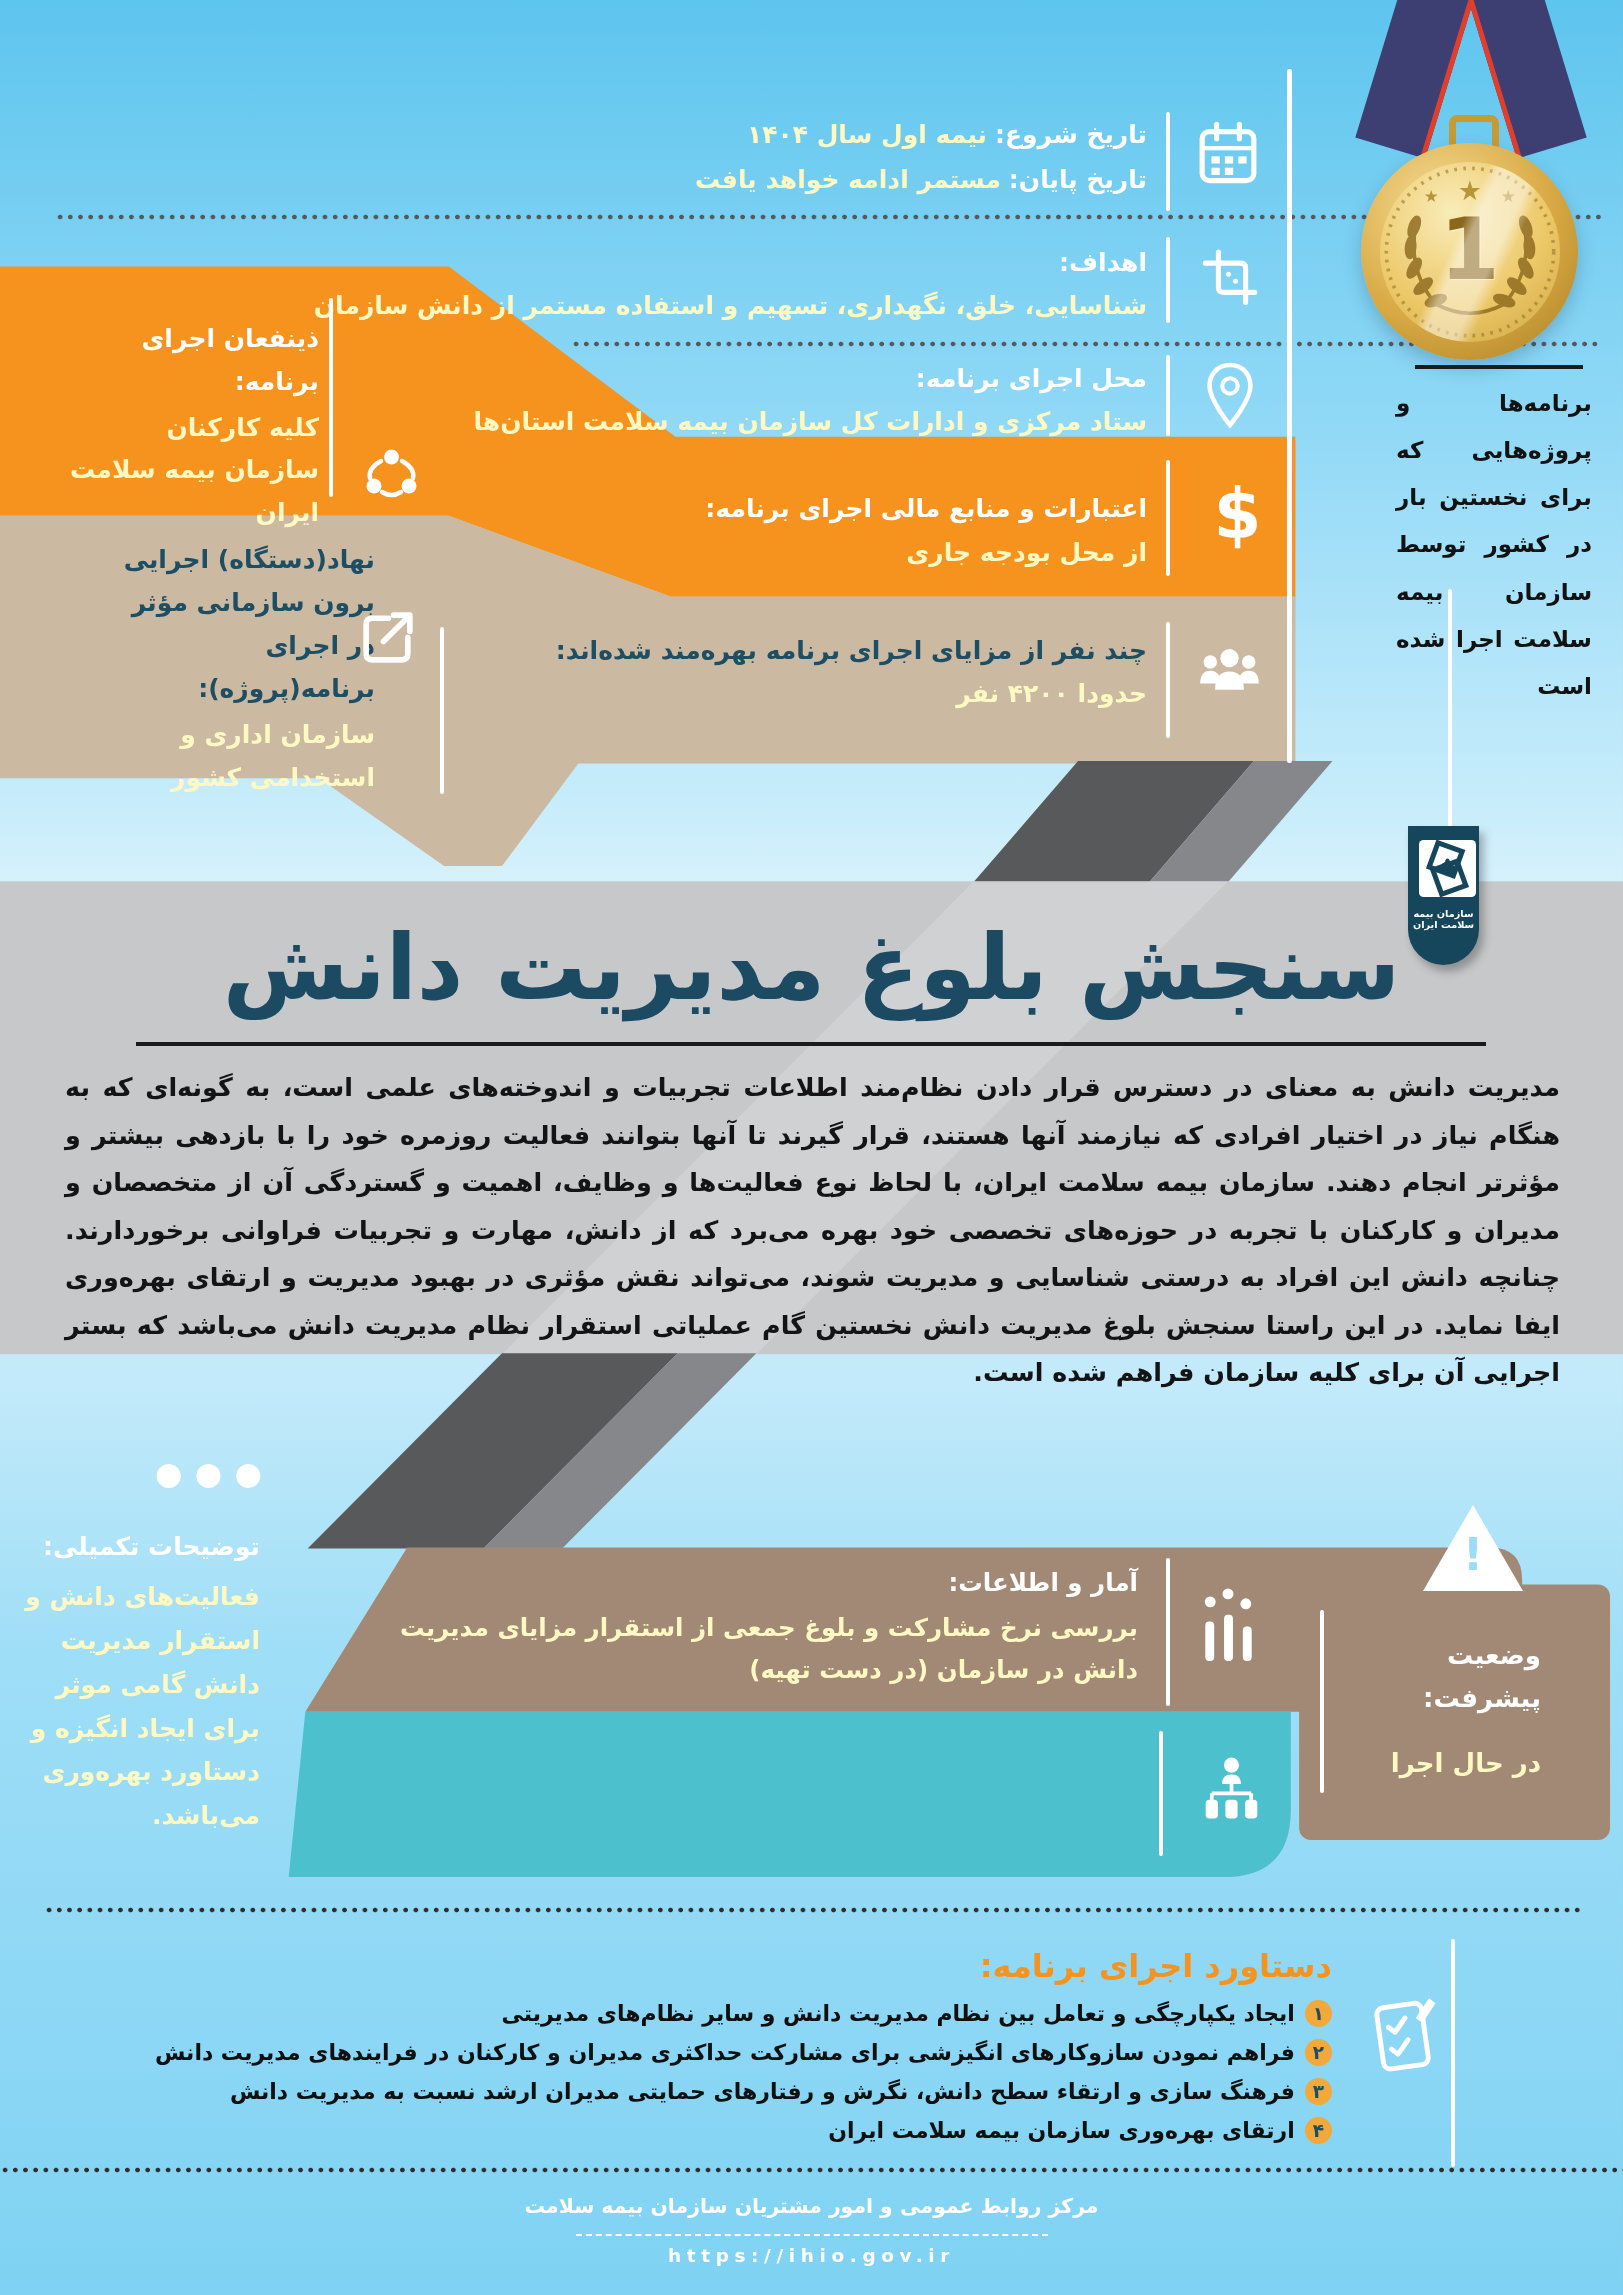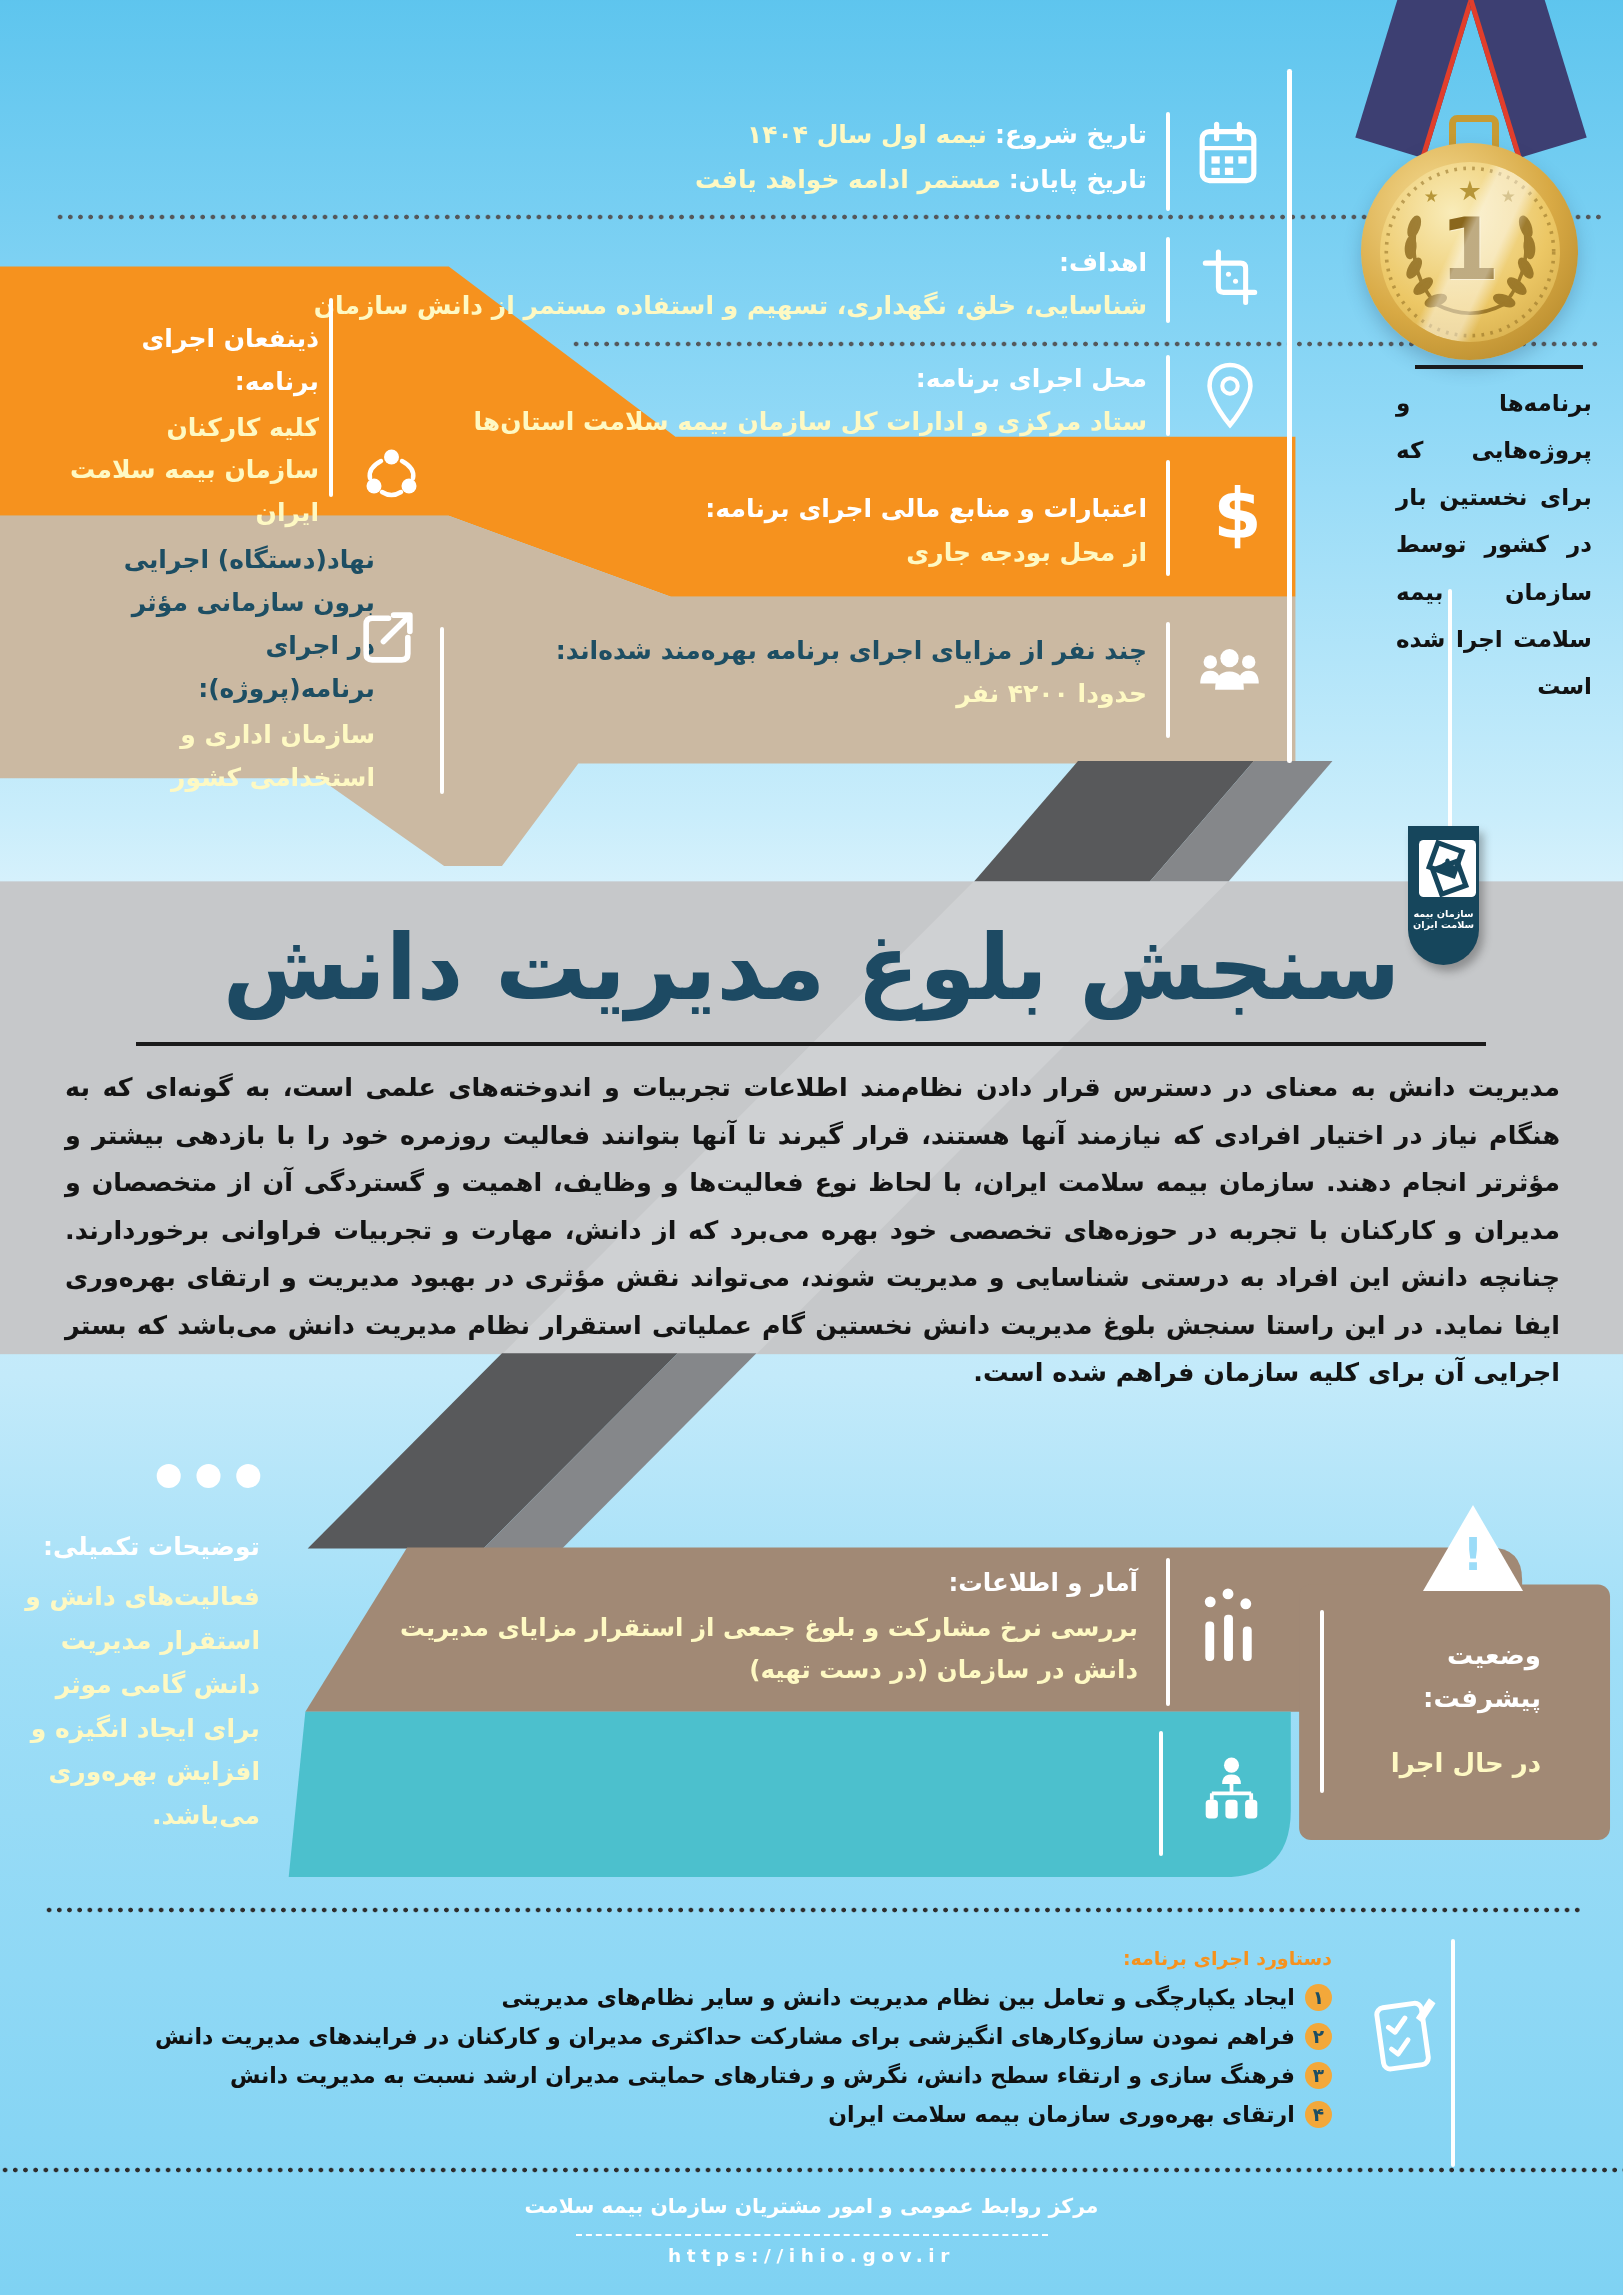--- a/index.html
+++ b/index.html
@@ -297,33 +297,33 @@
 
   <div class="icon" style="left:153px;top:1463px;width:111px;">
     <svg width="111" height="26" viewBox="0 0 240 56">
       <circle cx="34" cy="28" r="26" fill="#fff"></circle>
       <circle cx="120" cy="28" r="26" fill="#fff"></circle>
       <circle cx="206" cy="28" r="26" fill="#fff"></circle>
     </svg>
   </div>
   <div class="abs rtl txt" style="right:1363px;top:1525px;width:248px;font-size:25px;line-height:1.75;">
     <div class="lbl">توضیحات تکمیلی:</div>
-    <div class="val" style="margin-top:6.5px;">فعالیت‌های دانش و استقرار مدیریت دانش گامی موثر برای ایجاد انگیزه و افزایش بهره‌وری می‌باشد.</div>
+    <div class="val" style="margin-top:6.5px;">فعالیت‌های دانش و استقرار مدیریت دانش گامی موثر برای ایجاد انگیزه و دستاورد بهره‌وری می‌باشد.</div>
   </div>
 
   <div class="icon" style="left:1371px;top:1998px;transform:rotate(-8deg);">
     <svg width="69" height="76" viewBox="0 0 140 155">
       <rect x="18" y="14" width="92" height="126" rx="14" fill="none" stroke="#fff" stroke-width="10"></rect>
       <path d="M38 55 l12 12 l24 -26" fill="none" stroke="#fff" stroke-width="10" stroke-linecap="round" stroke-linejoin="round"></path>
       <path d="M38 100 l12 12 l24 -26" fill="none" stroke="#fff" stroke-width="10" stroke-linecap="round" stroke-linejoin="round"></path>
       <path d="M96 44 L128 8 L140 20 L108 56 Z" fill="#fff"></path>
     </svg>
   </div>
   <div class="abs rtl" style="right:291px;top:1947px;width:1286px;text-align:right;">
-    <div style="color:var(--c-orange,#f6921e);font-size:19px;font-weight:bold;margin-bottom:15px;margin-left:-4.6px;">دستاورد اجرای برنامه:</div>
+    <div style="color:var(--c-orange,#f6921e);font-size:32px;font-weight:bold;margin-bottom:15px;margin-left:-4.6px;">دستاورد اجرای برنامه:</div>
     <div class="ach-item">
       <span class="bullet">۱</span><span class="t">ایجاد یکپارچگی و تعامل بین نظام مدیریت دانش و سایر نظام‌های مدیریتی</span>
     </div>
     <div class="ach-item">
       <span class="bullet">۲</span><span class="t">فراهم نمودن سازوکارهای انگیزشی برای مشارکت حداکثری مدیران و کارکنان در فرایندهای مدیریت دانش</span>
     </div>
     <div class="ach-item">
       <span class="bullet">۳</span><span class="t">فرهنگ سازی و ارتقاء سطح دانش، نگرش و رفتارهای حمایتی مدیران ارشد نسبت به مدیریت دانش</span>
     </div>
     <div class="ach-item">

